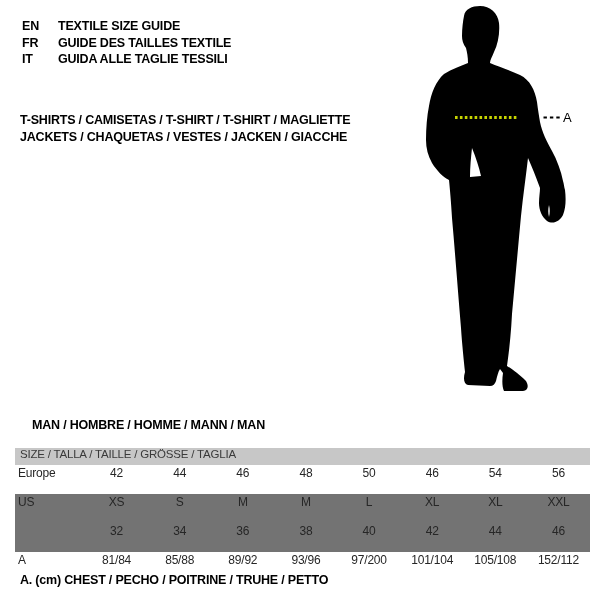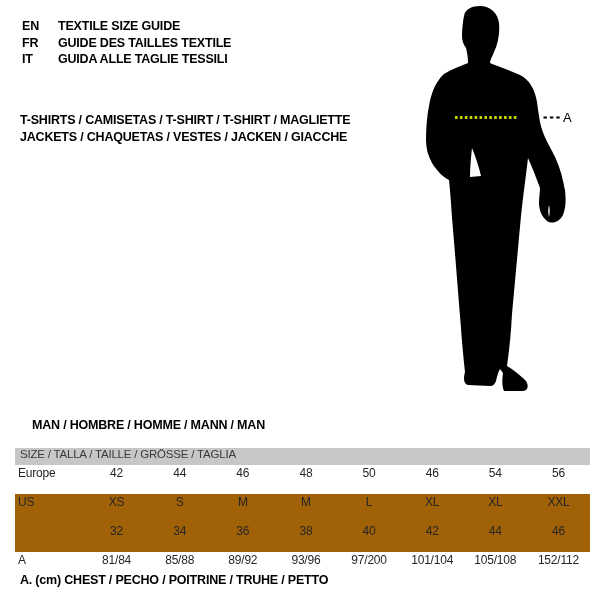--- a/index.html
+++ b/index.html
@@ -14,21 +14,21 @@
   
   .categories{position:absolute;left:20px;top:112px;font-weight:700;font-size:12.5px;line-height:17px;letter-spacing:-0.2px;}
   
   .figure{position:absolute;left:400px;top:0;width:180px;height:400px;}
   
   .section-title{position:absolute;left:32px;top:417px;font-weight:700;font-size:12.5px;line-height:17px;letter-spacing:-0.2px;}
   
   .size-table{position:absolute;left:15px;top:448px;width:575px;font-size:12px;letter-spacing:-0.2px;}
   .t-header{height:17px;line-height:13px;background:#c7c7c7;color:#3a3a3a;padding-left:5px;font-size:11.5px;font-weight:400;}
   .t-row{display:grid;grid-template-columns:70px repeat(8,1fr);height:29px;line-height:17px;color:#262626;}
-  .t-row.shaded{background:#a16207;}
+  .t-row.shaded{background:#737373;}
   .t-label{padding-left:3px;text-align:left;}
   .t-cell{text-align:center;}
   
   .footnote{position:absolute;left:20px;top:572px;font-weight:700;font-size:12.5px;line-height:17px;letter-spacing:-0.2px;}
 </style>
 </head>
 <body>
 
 <div class="page">
 

